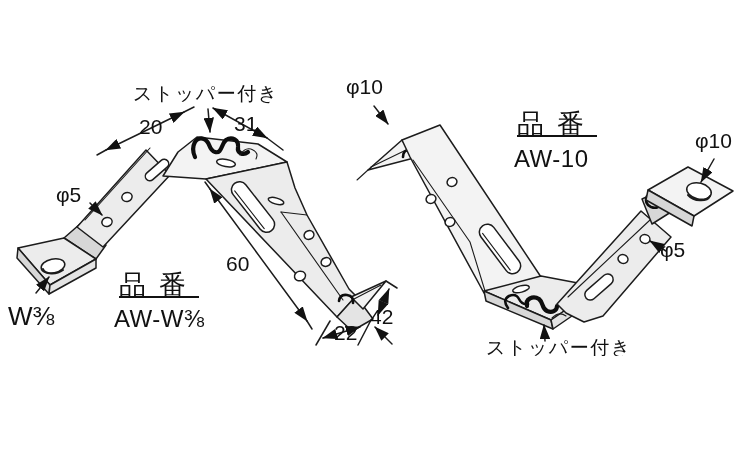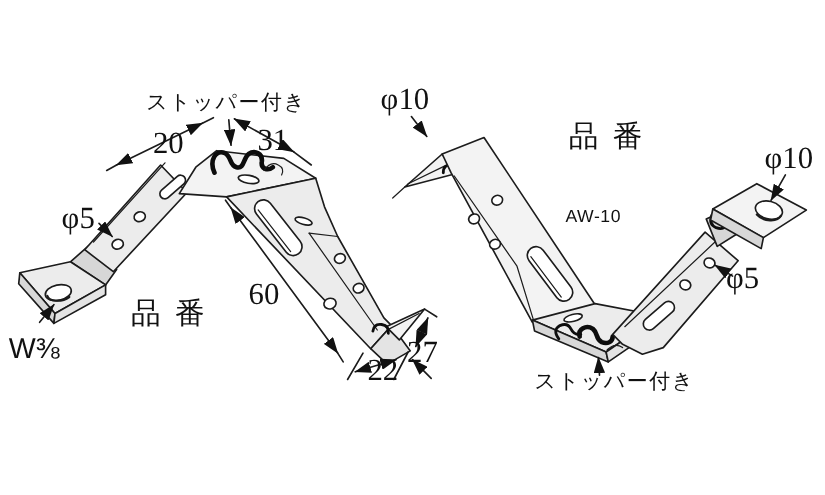--- a/index.html
+++ b/index.html
@@ -14,24 +14,24 @@
   .face-mid{fill:#e4e4e4;}
   .face-dark{fill:#d7d7d7;}
   .hole{fill:#ffffff;}
   .thick{stroke:#0d0d0d;stroke-width:4.2;fill:none;}
   .thick2{stroke:#0d0d0d;stroke-width:2.6;fill:none;}
   .thin{stroke-width:1.1;}
   .dim{stroke-width:1.2;}
   .rim{stroke-width:2;}
   .label{position:absolute;white-space:nowrap;line-height:1.05;color:#111;}
   .fs19{font-size:19px;letter-spacing:1.5px;}
-  .fs21{font-size:28px;font-family:Liberation Serif, serif;}
+  .fs21{font-size:21px;}
   .fs22{font-size:26px;margin-top:12px;}
-  .code{font-size:16px;letter-spacing:0.5px;margin-top:44px;}
-  .pn{font-size:27px;letter-spacing:13px;}
+  .code{font-size:24px;letter-spacing:0.5px;}
+  .pn{font-size:27px;letter-spacing:13px;text-decoration:underline;}
 </style>
 </head>
 <body>
 
 <div id="stage">
 
 <svg id="lineart" width="750" height="450" viewBox="0 0 750 450">
   <defs>
     <marker id="ah" viewBox="0 0 10 7" refX="9.5" refY="3.5" markerWidth="10" markerHeight="7" orient="auto-start-reverse">
       <path d="M0,0 L10,3.5 L0,7 Z" style="fill:#111;stroke:none"></path>
@@ -149,23 +149,24 @@
     <line x1="545" y1="341" x2="544" y2="325" marker-end="url(#ah)"></line>
   </g>
 </svg>
 
   <div class="label fs19" style="left:133px;top:84px">ストッパー付き</div>
   <div class="label fs21" style="left:139px;top:116px">20</div>
   <div class="label fs21" style="left:234px;top:113px">31</div>
   <div class="label fs21" style="left:56px;top:184px">φ5</div>
   <div class="label fs22" style="left:8px;top:291px">W⅜</div>
   <div class="label pn" style="left:119px;top:271px">品番</div>
+  <div class="label code" style="left:114px;top:306px">AW-W⅜</div>
   <div class="label fs21" style="left:226px;top:253px">60</div>
   <div class="label fs21" style="left:334px;top:322px">22</div>
-  <div class="label fs21" style="left:370px;top:306px">27</div>
+  <div class="label fs21" style="left:370px;top:306px">42</div>
   <div class="label fs22" style="left:374px;top:342px">W⅜</div>
 
   <div class="label fs21" style="left:346px;top:76px">φ10</div>
   <div class="label pn" style="left:517px;top:110px">品番</div>
   <div class="label code" style="left:514px;top:146px">AW-10</div>
   <div class="label fs21" style="left:695px;top:130px">φ10</div>
   <div class="label fs21" style="left:660px;top:239px">φ5</div>
   <div class="label fs19" style="left:486px;top:338px">ストッパー付き</div>
 
 </div>

